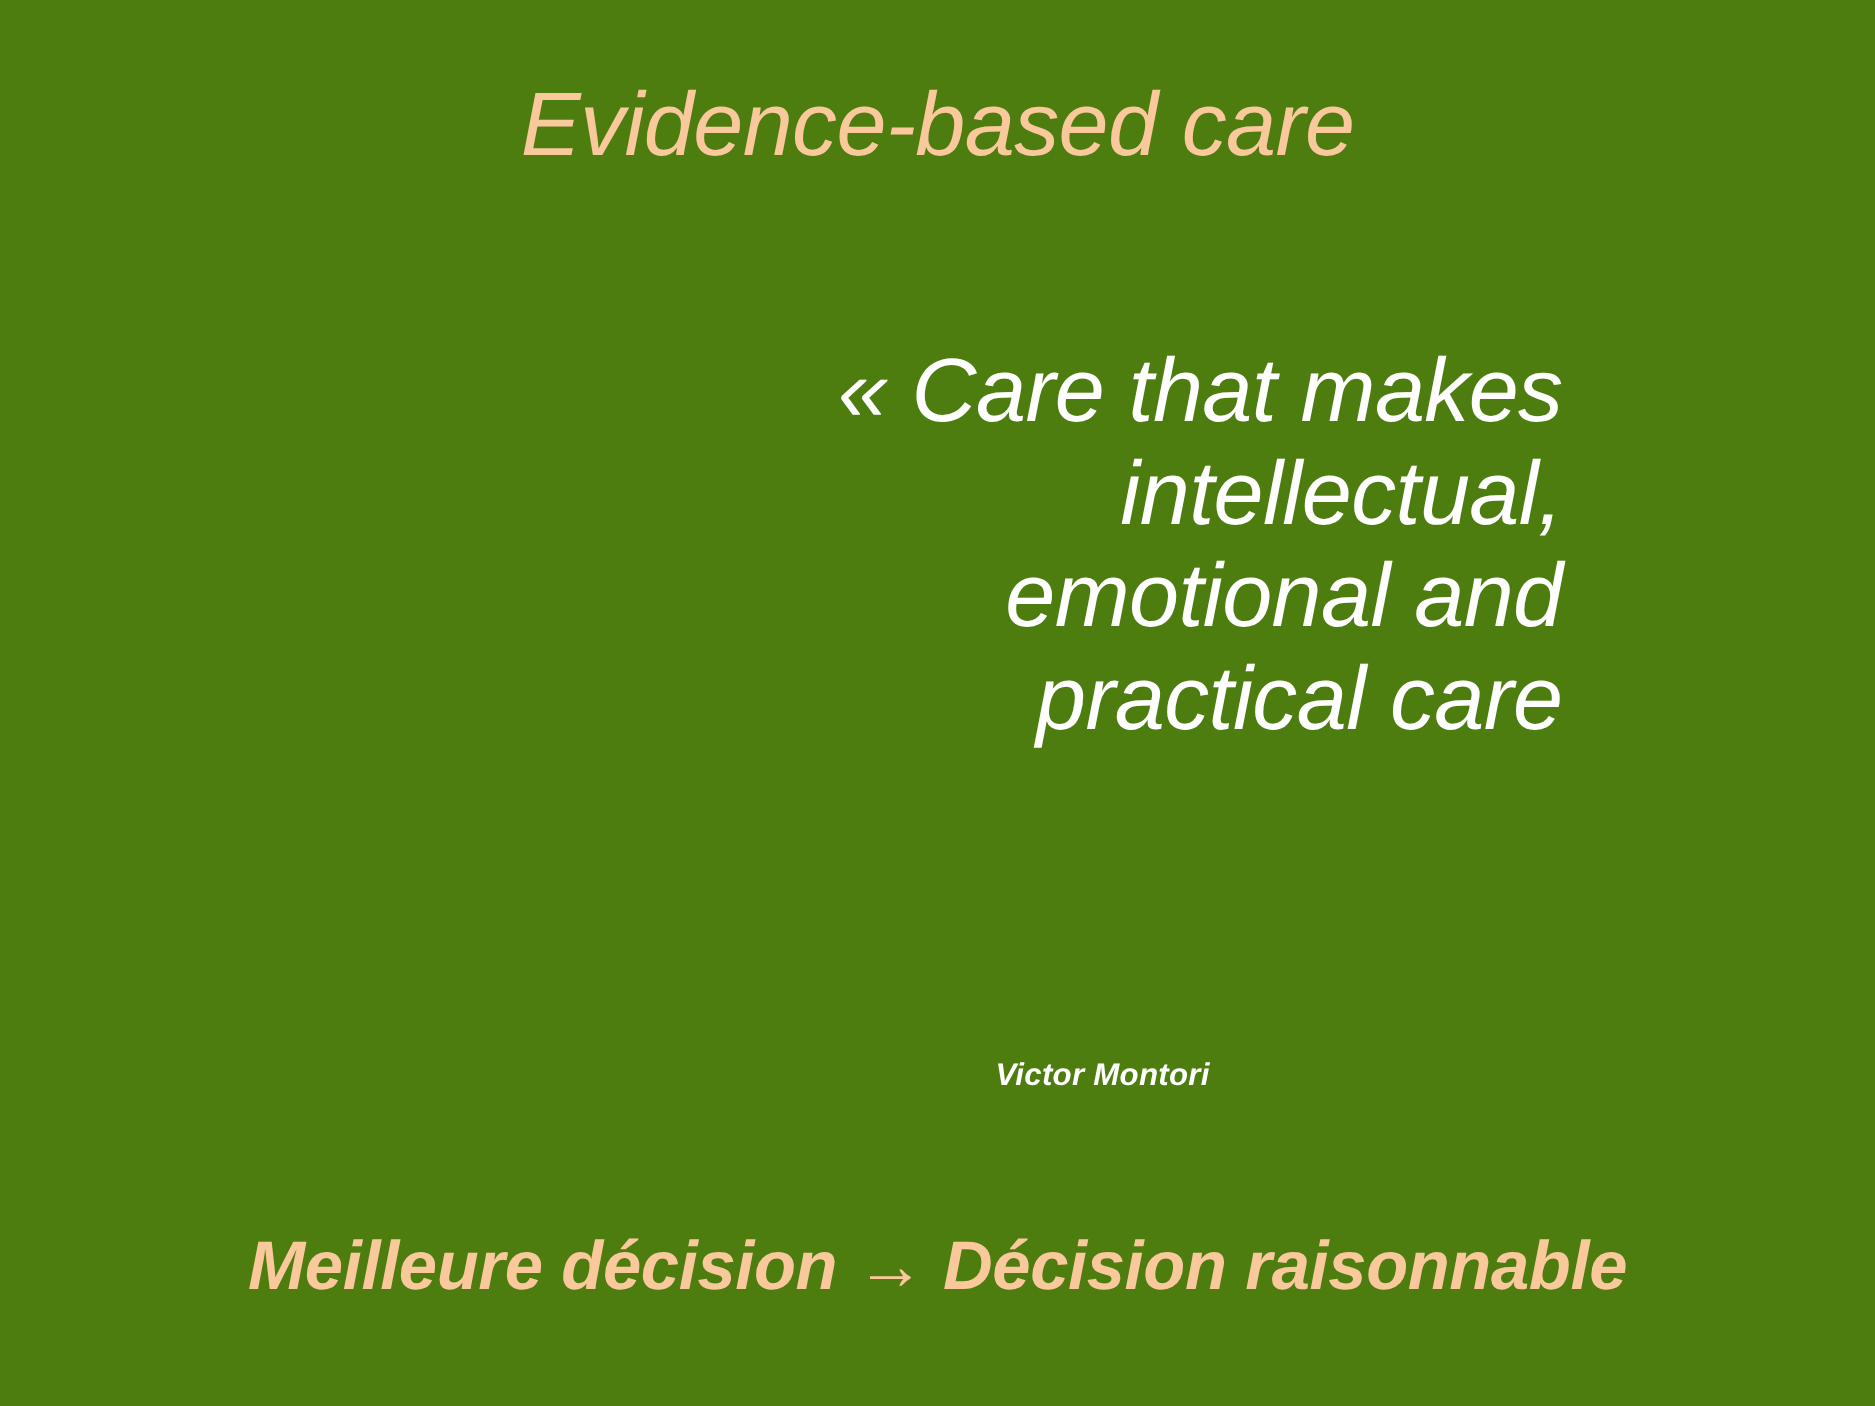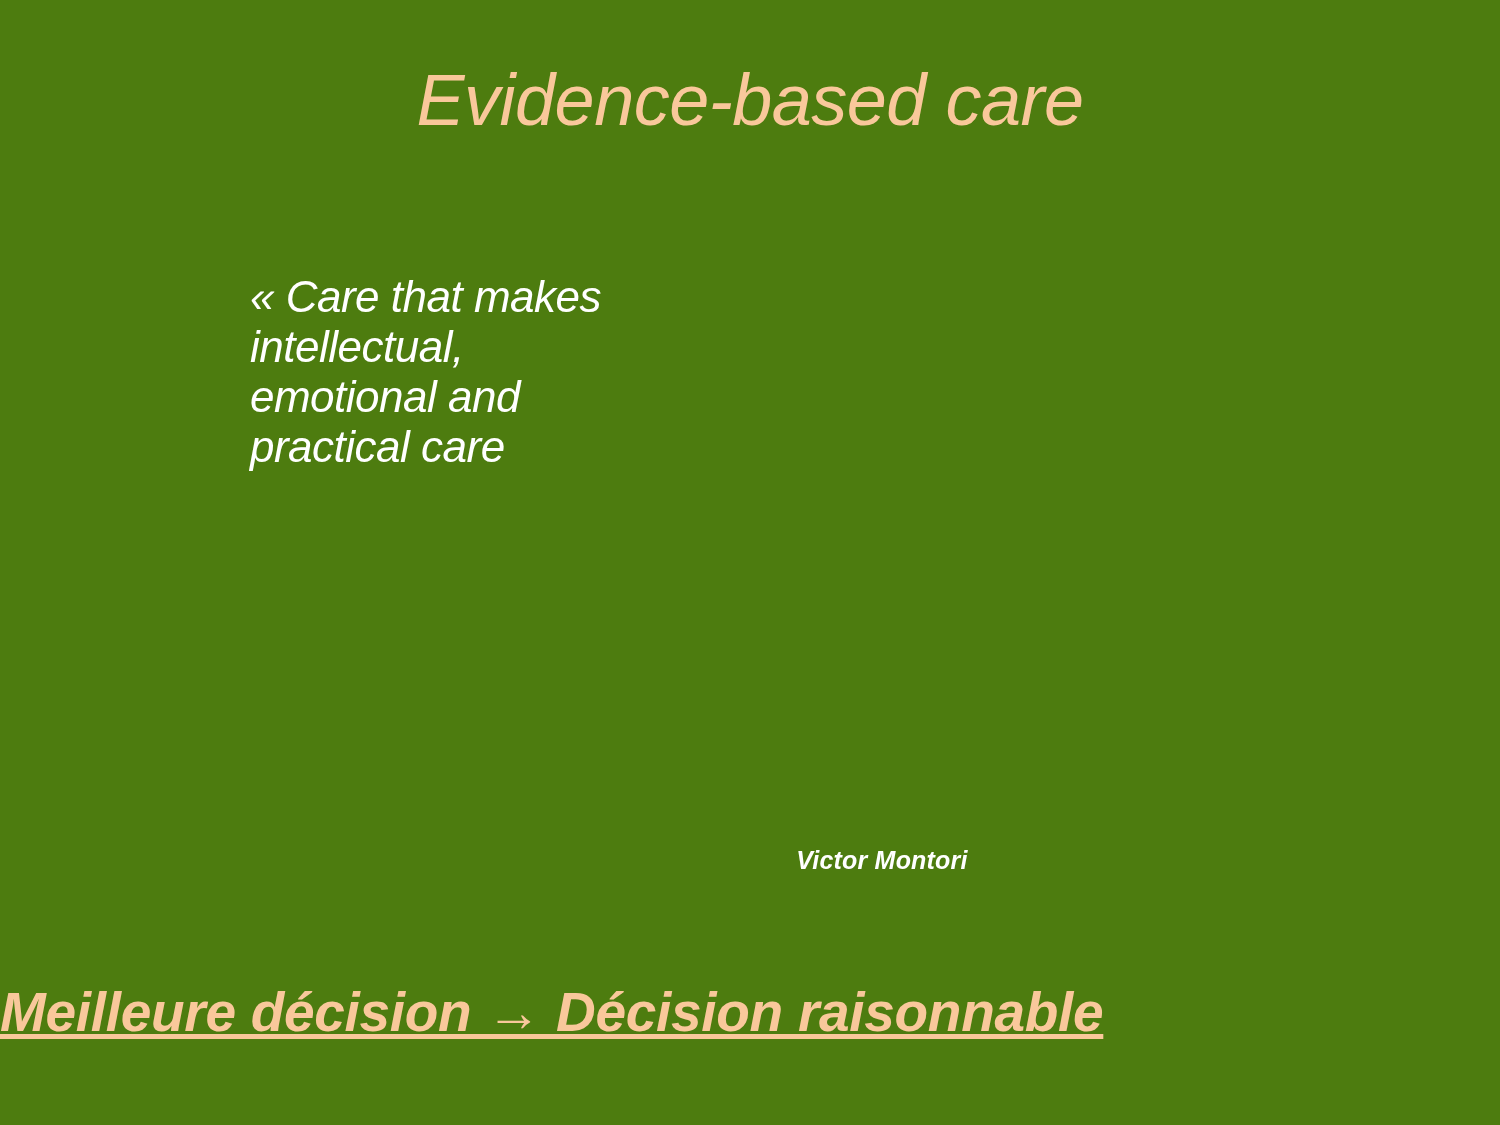--- a/index.html
+++ b/index.html
@@ -30,23 +30,23 @@
     font-size: 72px;
     line-height: 1.08;
     color: #f9c89b;
     letter-spacing: -0.5px;
   }
   .quote-block {
     position: absolute;
     top: 272px;
     left: 250px;
     width: 1000px;
-    text-align: left;
+    text-align: right;
     font-style: italic;
-    font-size: 44px;
+    font-size: 72px;
     line-height: 1.14;
     color: #ffffff;
     letter-spacing: -0.5px;
   }
   .quote-line {
     display: block;
     white-space: pre;
   }
   .attribution {
     position: absolute;
@@ -61,27 +61,27 @@
     letter-spacing: 0.2px;
     padding-left: 180px;
     box-sizing: border-box;
     margin-left: 32px;
   }
   .bottom-line {
     position: absolute;
     top: 980px;
     left: 0;
     width: 1500px;
+    text-align: center;
     font-style: italic;
     font-weight: bold;
     font-size: 55px;
     color: #f9c89b;
     letter-spacing: -0.3px;
     white-space: pre;
-    text-decoration: underline;
   }
 </style>
 </head>
 <body>
 
 <div class="slide">
 
   <div class="slide-title">Evidence-based care</div>
 
   <div class="quote-block">

